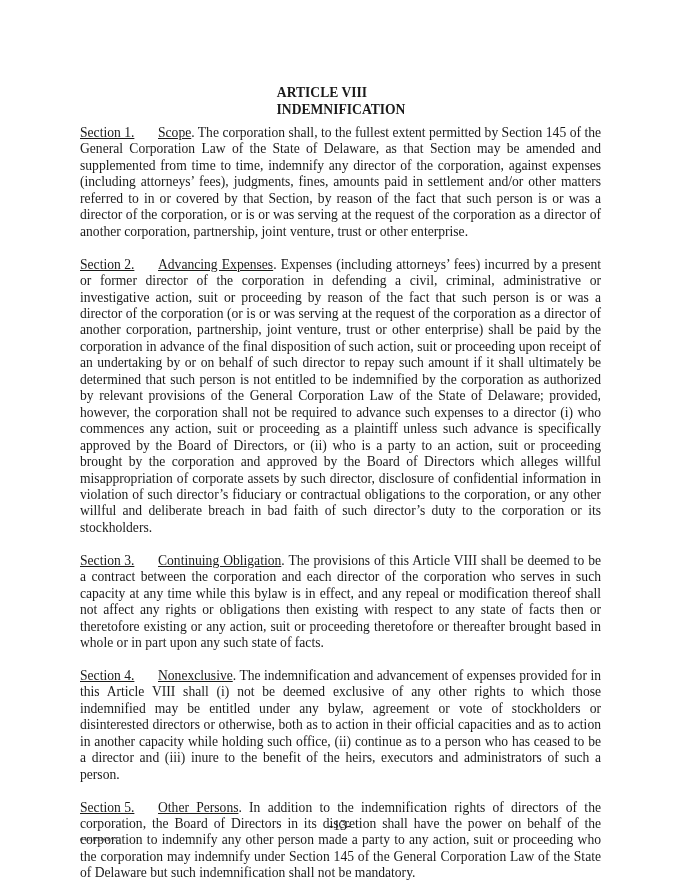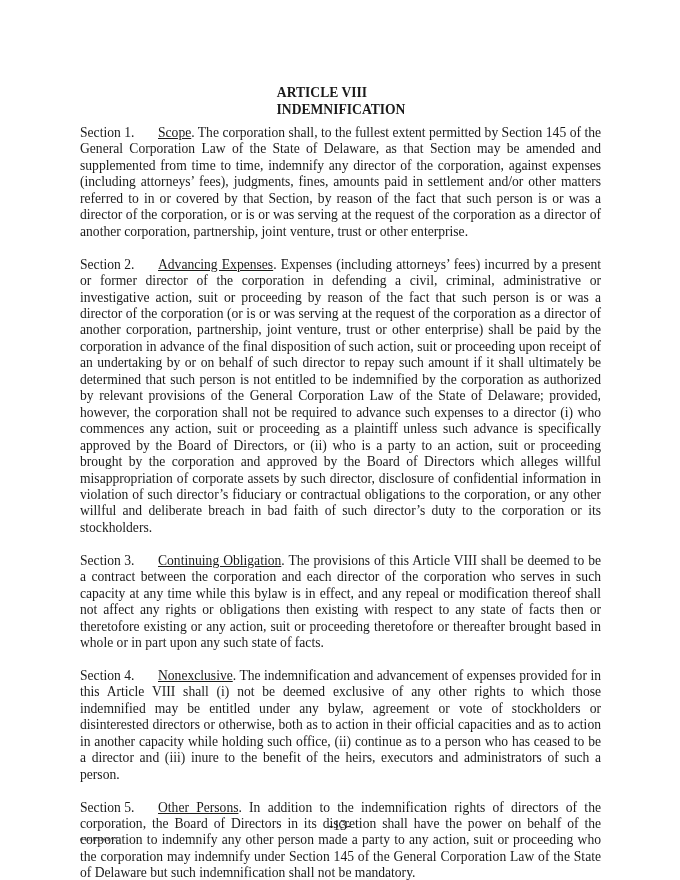--- a/index.html
+++ b/index.html
@@ -13,21 +13,21 @@
     position: absolute; left: 0; width: 644px; text-align: center;
     font-weight: bold; font-size: 13.6px; line-height: 16.4px;
   }
   .heading.l1 { top: 85px; }
   .heading.l2 { top: 101.5px; margin-left: 19px; }
   .body {
     position: absolute; left: 80px; width: 521px; top: 125px;
     font-size: 13.6px; line-height: 16.45px;
   }
   .section { text-align: justify; margin: 0 0 16.45px 0; }
-  .sec-num { display: inline-block; width: 78px; }
+  .sec-num { display: inline-block; width: 78px; text-decoration: underline; }
   .sec-title { text-decoration: underline; }
   .page-num {
     position: absolute; top: 818px; left: 0; width: 680px; text-align: center;
     font-size: 13.6px;
   }
   .doc-id {
     position: absolute; top: 835px; left: 80px; font-size: 6.5px;
   }
 </style>
 </head>

